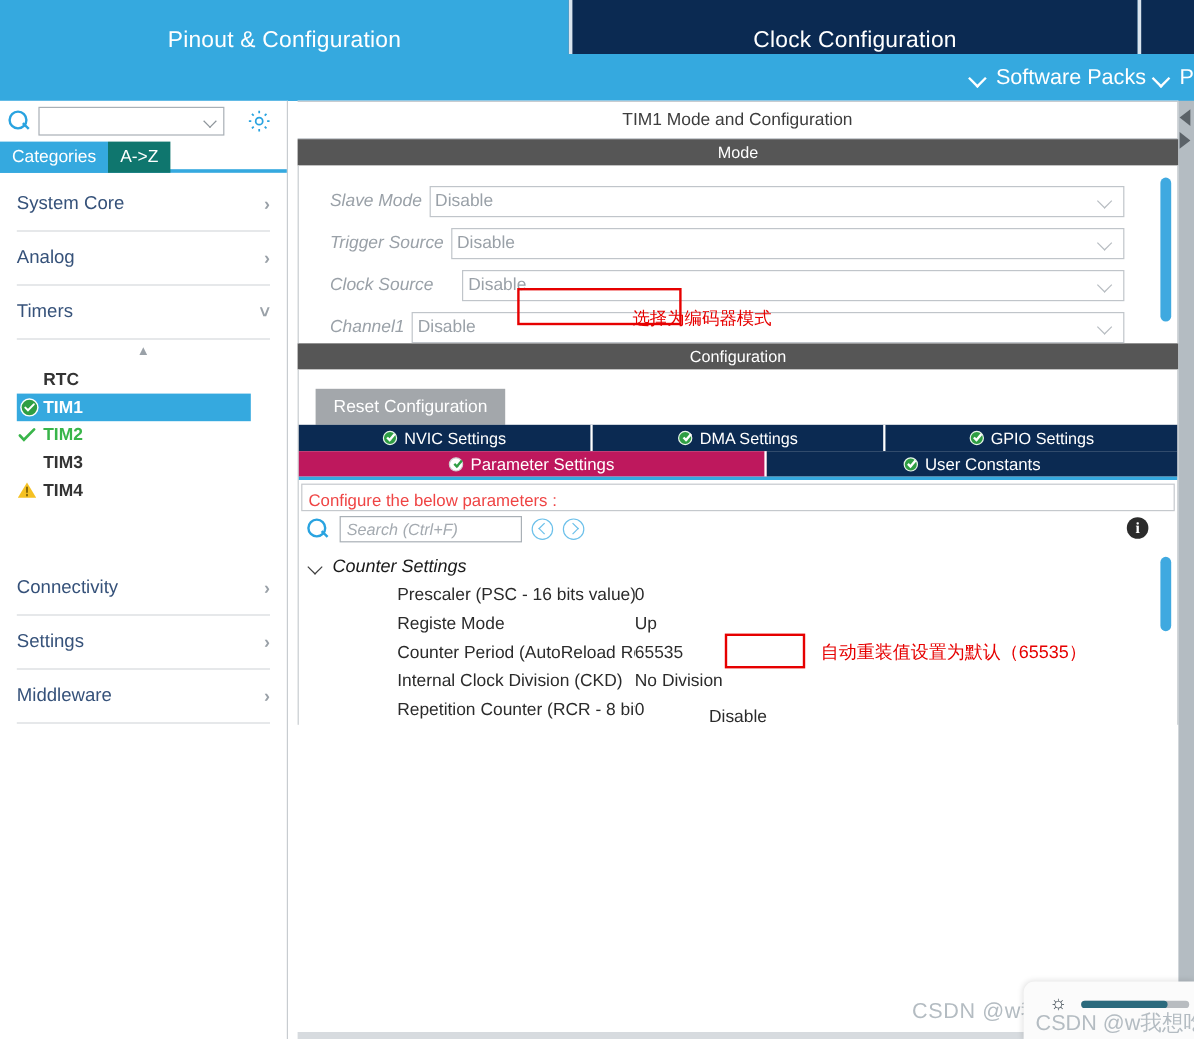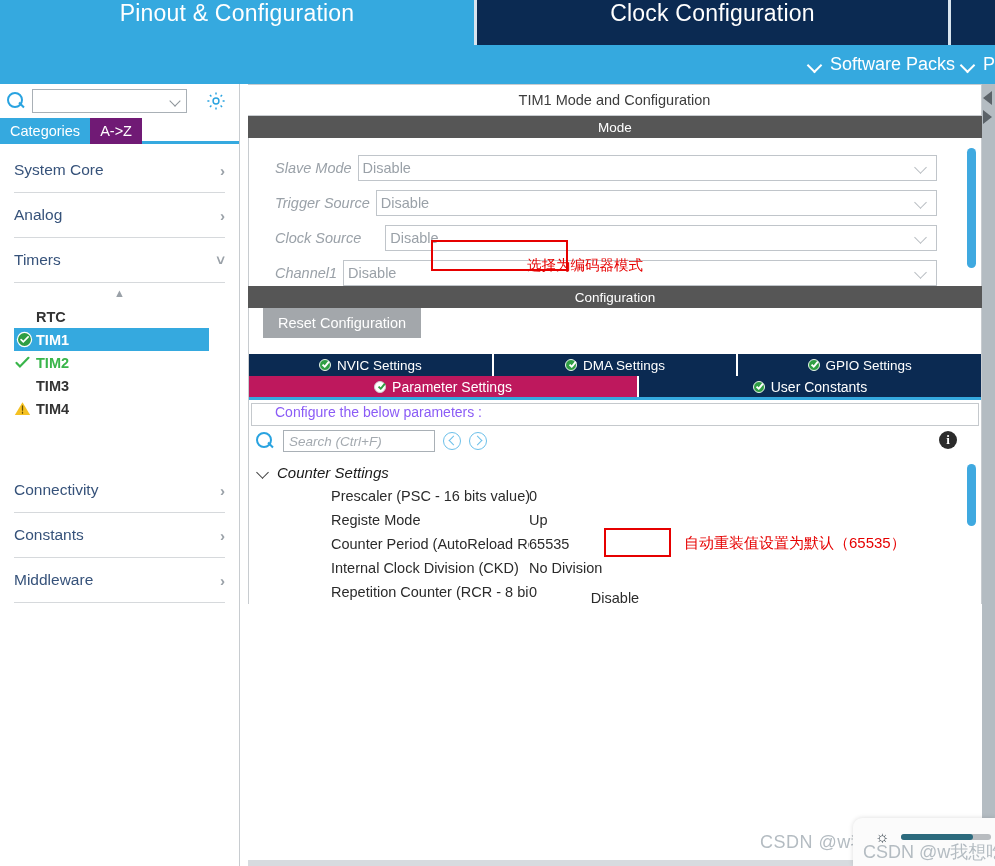--- a/index.html
+++ b/index.html
@@ -11,22 +11,22 @@
     position:relative;
   }
 
   
   .topbar {
     position:absolute; left:0; top:0; width:995px; height:84px;
     background:#35A9DF;
   }
   .maintabs { position:absolute; left:0; top:0; width:995px; height:45px; display:flex; }
   .mtab {
-    height:45px; color:#ffffff; font-size:23px;
-    display:flex; align-items:flex-start; justify-content:center;
+    height:45px; color:#ffffff; font-size:19px;
+    display:flex; align-items:flex-end; justify-content:center;
     letter-spacing:.2px;
   }
   .mtab.t1 { width:474px; background:#35A9DF; }
   .mtab.t2 { width:474px; background:#0B2A52; border-left:3px solid #d9e4ee; }
   .mtab.t3 { flex:1; background:#0B2A52; border-left:3px solid #d9e4ee; }
 
   .subbar {
     position:absolute; left:0; top:45px; width:995px; height:39px;
     background:#35A9DF; display:flex; align-items:center; justify-content:flex-end;
   }
@@ -68,21 +68,21 @@
     transform:rotate(-45deg);
   }
   .gear { width:22px; height:22px; margin-left:12px; }
 
   .cattabs { height:26px; display:flex; border-bottom:3px solid #35A9DF;text-align:right; }
   .ctab {
     font-size:14.5px; color:#fff; display:flex; align-items:center;
     padding:0 10px; height:26px;
   }
   .ctab.sel { background:#35A9DF; }
-  .ctab.alt { background:#701a75; }
+  .ctab.alt { background:#0f766e; }
 
   .catlist { padding-top:4px; }
   .catrow {
     height:45px; margin:0 14px; border-bottom:1px solid #d6d9dc;
     display:flex; align-items:center; justify-content:space-between;
     color:#36527a; font-size:15.5px;
   }
   .catrow .arrow { color:#9aa1a8; font-size:15px; font-weight:bold; }
 
   .spinner { text-align:center; height:22px; color:#9aa1a8; font-size:11px; line-height:20px; }
@@ -148,21 +148,21 @@
     position:absolute; right:5px; top:6px; width:9px; bottom:6px;
     background:#ffffff;
   }
   .vthumb { position:absolute; left:0; width:9px; background:#3fa9e0; border-radius:5px; }
 
   
   .confbody {
     border-left:1px solid #c8ccd0; border-right:1px solid #c8ccd0;
     background:#fff;
   }
-  .resetwrap { height:46px; display:flex; align-items:flex-start; padding-left:14px; }
+  .resetwrap { height:46px; display:flex; align-items:flex-end; padding-left:14px; }
   .resetbtn {
     height:30px; background:#a3a7ab; color:#ffffff; font-size:14.5px;
     display:flex; align-items:center; padding:0 15px; border:none;
     font-family:inherit;
   }
 
   .tabrow { display:flex; height:22px; }
   .ctabbtn {
     flex:1; background:#0B2A52; color:#ffffff; font-size:13.5px;
     display:flex; align-items:center; justify-content:center; gap:6px;
@@ -187,22 +187,22 @@
   }
   .okdot::before {
     content:""; position:absolute; left:4.5px; top:3px; width:6px; height:2px;
     background:#fff; transform:rotate(-50deg);
   }
   .okdot.white { background:#ffffff; border:1px solid #cfcfcf; }
   .okdot.white::after, .okdot.white::before { background:#2f9e43; }
 
   .cfgline {
     height:23px; border:1px solid #c5c9cd; margin:3px 2px 0 2px;
-    display:flex; align-items:flex-start; padding-left:23px;
-    font-size:14px; color:#8b5cf6;
+    display:flex; align-items:flex-end; padding-left:5px;
+    font-size:14px; color:#ef4444;
   }
   .searchrow2 {
     height:30px; display:flex; align-items:center; gap:8px; padding-left:6px;
     position:relative;
   }
   .srchbox2 {
     width:152px; height:22px; border:1px solid #a9b0b6; background:#fff;
     display:flex; align-items:center; padding-left:5px;
     font-size:13.5px; font-style:italic; color:#a4aab0;
   }
@@ -399,21 +399,21 @@
       </div>
     </div>
 
     <div class="gap"></div>
 
     <div class="catrow">
       <span>Connectivity</span>
       <span class="arrow">›</span>
     </div>
     <div class="catrow">
-      <span>Constants</span>
+      <span>Settings</span>
       <span class="arrow">›</span>
     </div>
     <div class="catrow">
       <span>Middleware</span>
       <span class="arrow">›</span>
     </div>
   </div>
 </div>
 
 <div class="right">

